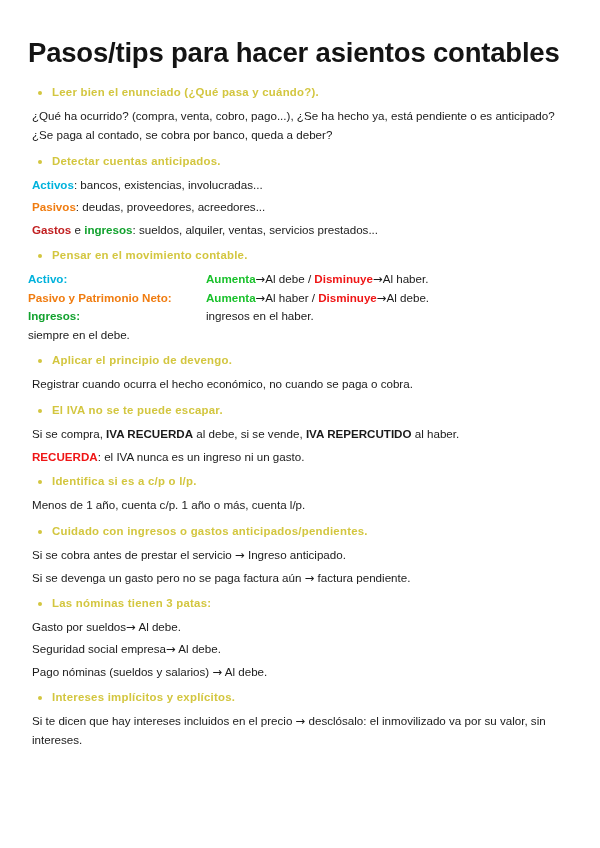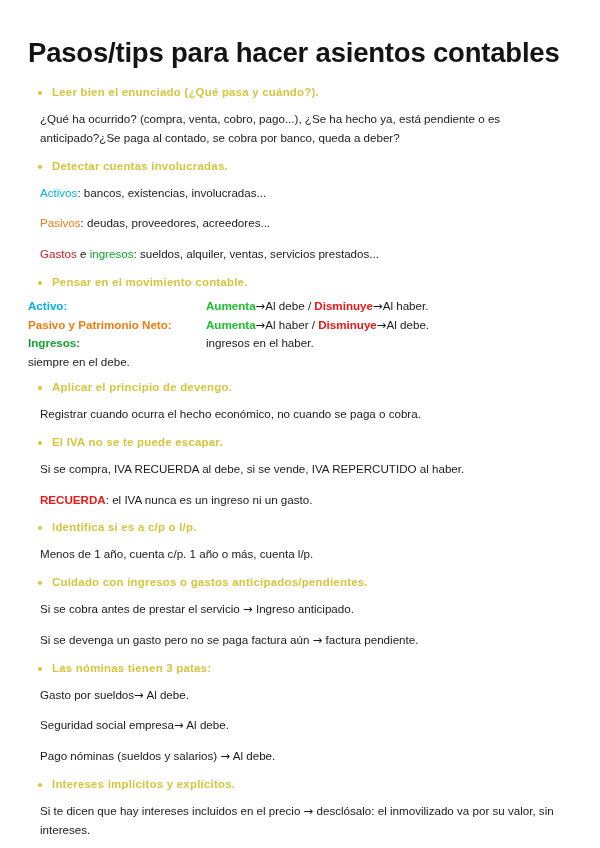--- a/index.html
+++ b/index.html
@@ -54,21 +54,21 @@
     top: 5px;
     width: 4px;
     height: 4px;
     border-radius: 50%;
     background: #d3c63f;
   }
   .body-line {
     font-size: 11.6px;
     line-height: 1.62;
     color: #1a1a1a;
-    margin: 12px;
+    margin: 4px;
   }
   .body-block {
     margin: 8px 0 10px 0;
   }
   .body-block.tight {
     margin: 7px 0 8px 0;
   }
   
   .mov-table {
     margin: 7px 0 9px 0;
@@ -88,21 +88,21 @@
   .mov-val {
     flex: 1 1 auto;
   }
   .c-activo   { color: #00b2dc; }
   .c-pasivo   { color: #f07c10; }
   .c-gasto    { color: #c11f20; }
   .c-ingreso  { color: #12a22e; }
   .c-aumenta  { color: #19c12b; font-weight: bold; }
   .c-disminuye{ color: #ef1515; font-weight: bold; }
   .c-recuerda { color: #ef1515; font-weight: bold; }
-  .b { font-weight: normal; text-align: right; }
+  .b { font-weight: bold; text-align: right; }
   .sep { color: #1a1a1a; }
   .arrow { font-family: "DejaVu Sans", sans-serif; }
 </style>
 </head>
 <body>
 
 <div class="page">
 
   <h1 class="doc-title">Pasos/tips para hacer asientos contables</h1>
 
@@ -114,21 +114,21 @@
         <span>Leer bien el enunciado (¿Qué pasa y cuándo?).</span>
       </div>
       <div class="body-block">
         <p class="body-line">¿Qué ha ocurrido? (compra, venta, cobro, pago...), ¿Se ha hecho ya, está pendiente o es anticipado?¿Se paga al contado, se cobra por banco, queda a deber?</p>
       </div>
     </li>
 
     <li class="tip">
       <div class="tip-head">
         <span class="bullet"></span>
-        <span>Detectar cuentas involucradas.</span>
+        <span>Detectar cuentas anticipados.</span>
       </div>
       <div class="body-block tight">
         <p class="body-line">
           <span class="b c-activo">Activos</span><span>: bancos, existencias, involucradas...</span>
         </p>
         <p class="body-line">
           <span class="b c-pasivo">Pasivos</span><span>: deudas, proveedores, acreedores...</span>
         </p>
         <p class="body-line">
           <span class="b c-gasto">Gastos</span><span> e </span><span class="b c-ingreso">ingresos</span><span>: sueldos, alquiler, ventas, servicios prestados...</span>

